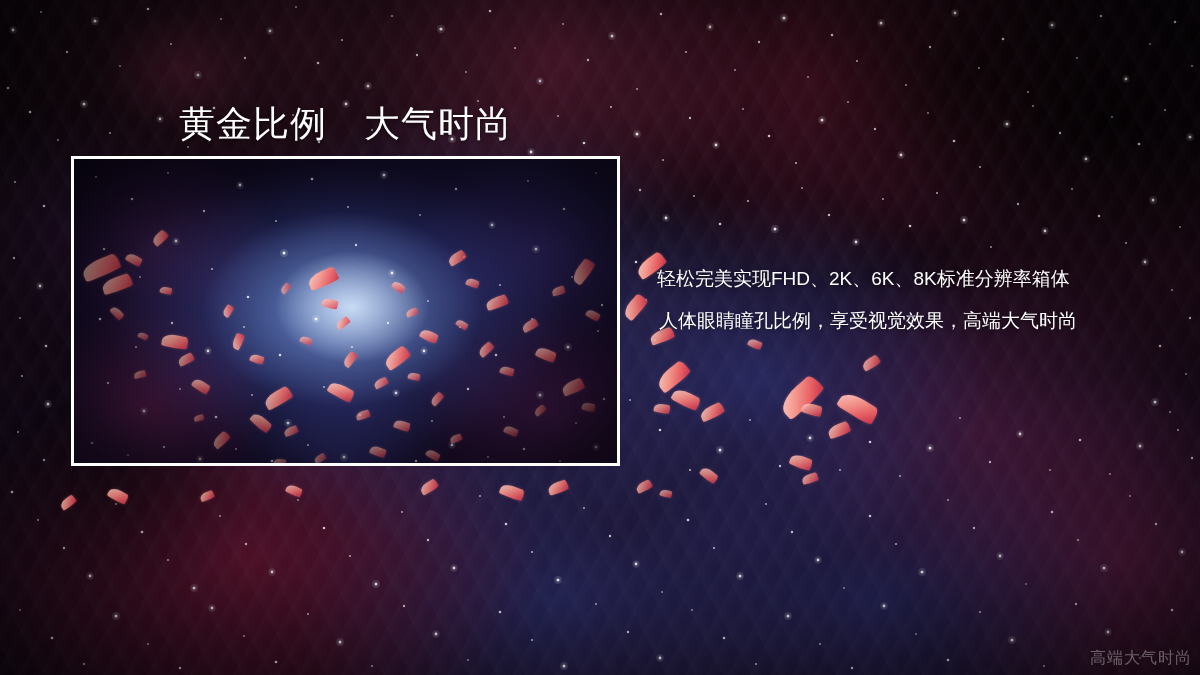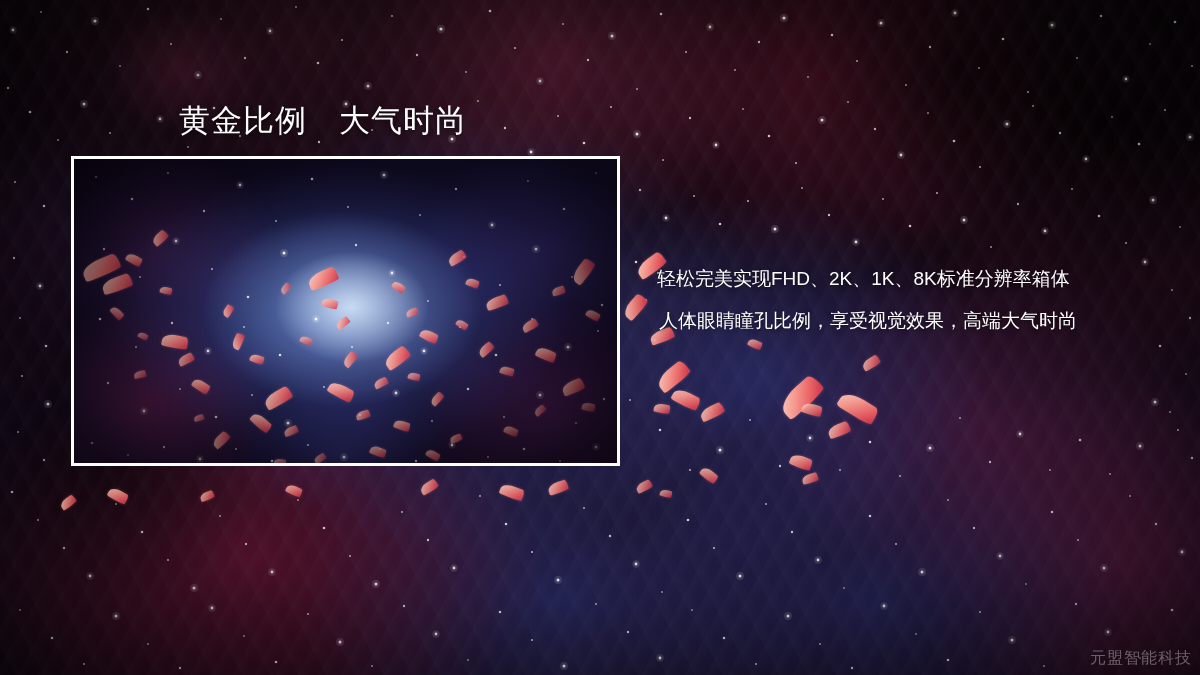--- a/index.html
+++ b/index.html
@@ -114,21 +114,21 @@
     border-radius: 55% 12% 58% 14% / 58% 56% 14% 12%;
     background: linear-gradient(135deg, #ffd8cf 0%, #ff9d90 38%, #ef5f62 72%, #c9304a 100%);
     box-shadow: 0 0 3px rgba(255,160,160,.35);
   }
 
   
   #title-text {
     position: absolute;
     left: 179px;
     top: 100px;
-    font-size: 31px;
+    font-size: 36px;
     letter-spacing: 1px;
     color: #ffffff;
     white-space: pre;
     text-shadow: 0 1px 4px rgba(0,0,0,.55);
   }
 
   #body-text {
     position: absolute;
     left: 657px;
     top: 258px;
@@ -652,19 +652,19 @@
         <div class="petal" style="left: 376px; top: 276px; width: 12px; height: 7px; opacity: 0.7; transform: rotate(-18deg);"></div>
         <div class="petal" style="left: 352px; top: 292px; width: 14px; height: 8px; opacity: 0.72; transform: rotate(32deg);"></div>
         <div class="petal" style="left: 120px; top: 256px; width: 10px; height: 6px; opacity: 0.65; transform: rotate(-12deg);"></div>
         <div class="petal" style="left: 64px; top: 174px; width: 10px; height: 6px; opacity: 0.62; transform: rotate(28deg);"></div>
         <div class="petal" style="left: 206px; top: 126px; width: 11px; height: 7px; opacity: 0.68; transform: rotate(-46deg);"></div>
       </div>
     <div class="panel-vig"></div>
   </div>
 
   <div id="body-text">
-    <div class="line l1">轻松完美实现FHD、2K、1K、8K标准分辨率箱体</div>
+    <div class="line l1">轻松完美实现FHD、2K、6K、8K标准分辨率箱体</div>
     <div class="line l2">人体眼睛瞳孔比例，享受视觉效果，高端大气时尚</div>
   </div>
 
-  <div id="watermark">元盟智能科技</div>
+  <div id="watermark">高端大气时尚</div>
 
 </div>
 
 </body></html>

